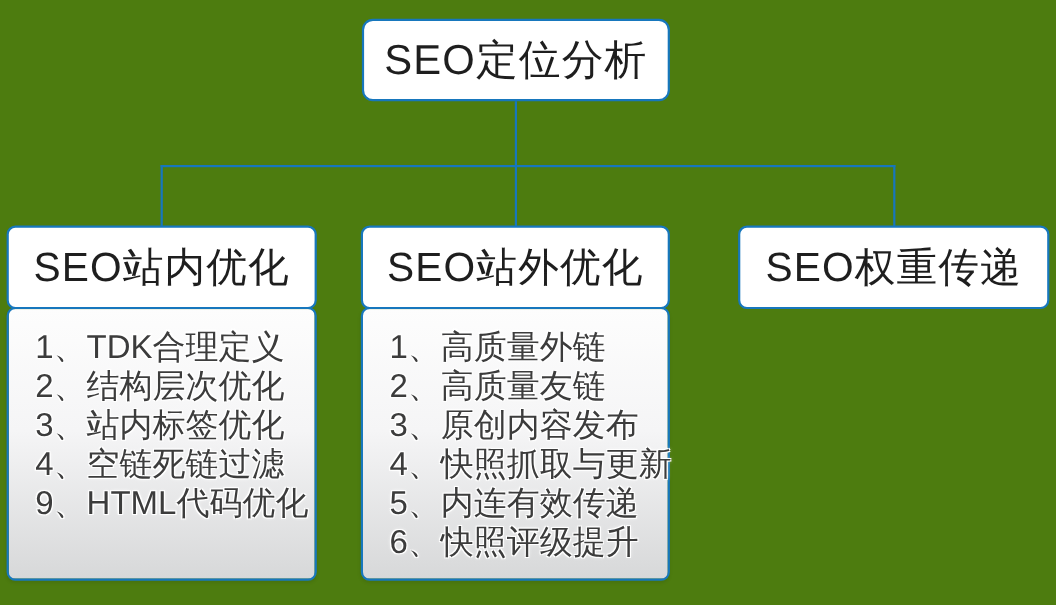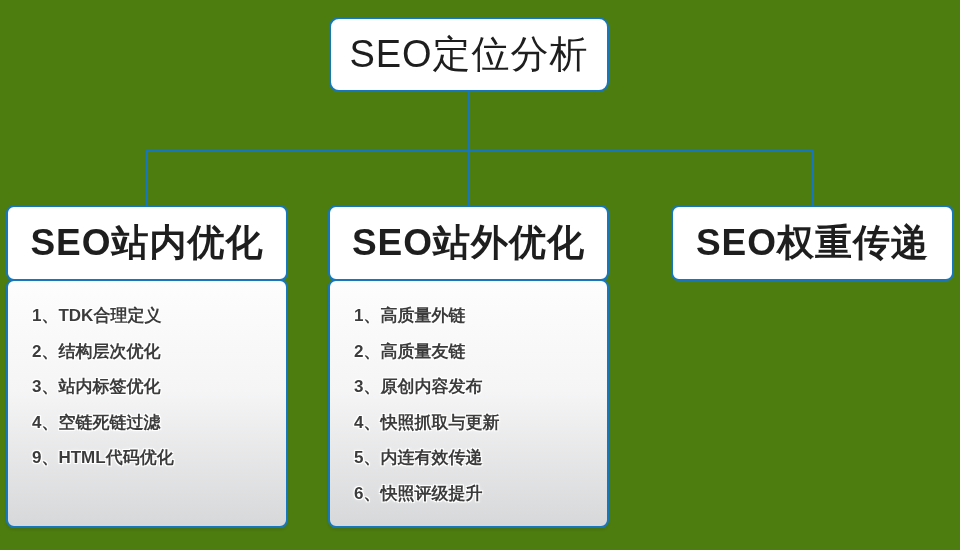--- a/index.html
+++ b/index.html
@@ -42,21 +42,20 @@
     justify-content: center;
     font-size: 38px;
     letter-spacing: 1px;
     color: var(--header-text);
   }
 
   
   .column {
     position: absolute;
     top: 205px;
-    font-weight: bold;
   }
   .col-1 { left: 6px;   width: 282px; }
   .col-2 { left: 328px; width: 281px; }
   .col-3 { left: 671px; width: 283px; }
 
   .col-header {
     box-sizing: border-box;
     width: 100%;
     height: 76px;
     border: 2px solid var(--line-blue);
@@ -85,21 +84,21 @@
     z-index: 1;
     box-shadow: 0 2px 3px rgba(0,0,0,0.08);
   }
 
   .item-list {
     list-style: none;
     margin: 0;
     padding: 0;
   }
   .item-list li {
-    font-size: 17px;
+    font-size: 30px;
     line-height: 35.5px;
     color: var(--item-text);
     white-space: nowrap;
     text-shadow:
       -1px -1px 0 #ffffff,
        1px -1px 0 #ffffff,
       -1px  1px 0 #ffffff,
        1px  1px 0 #ffffff,
        0 0 4px #ffffff;
   }

